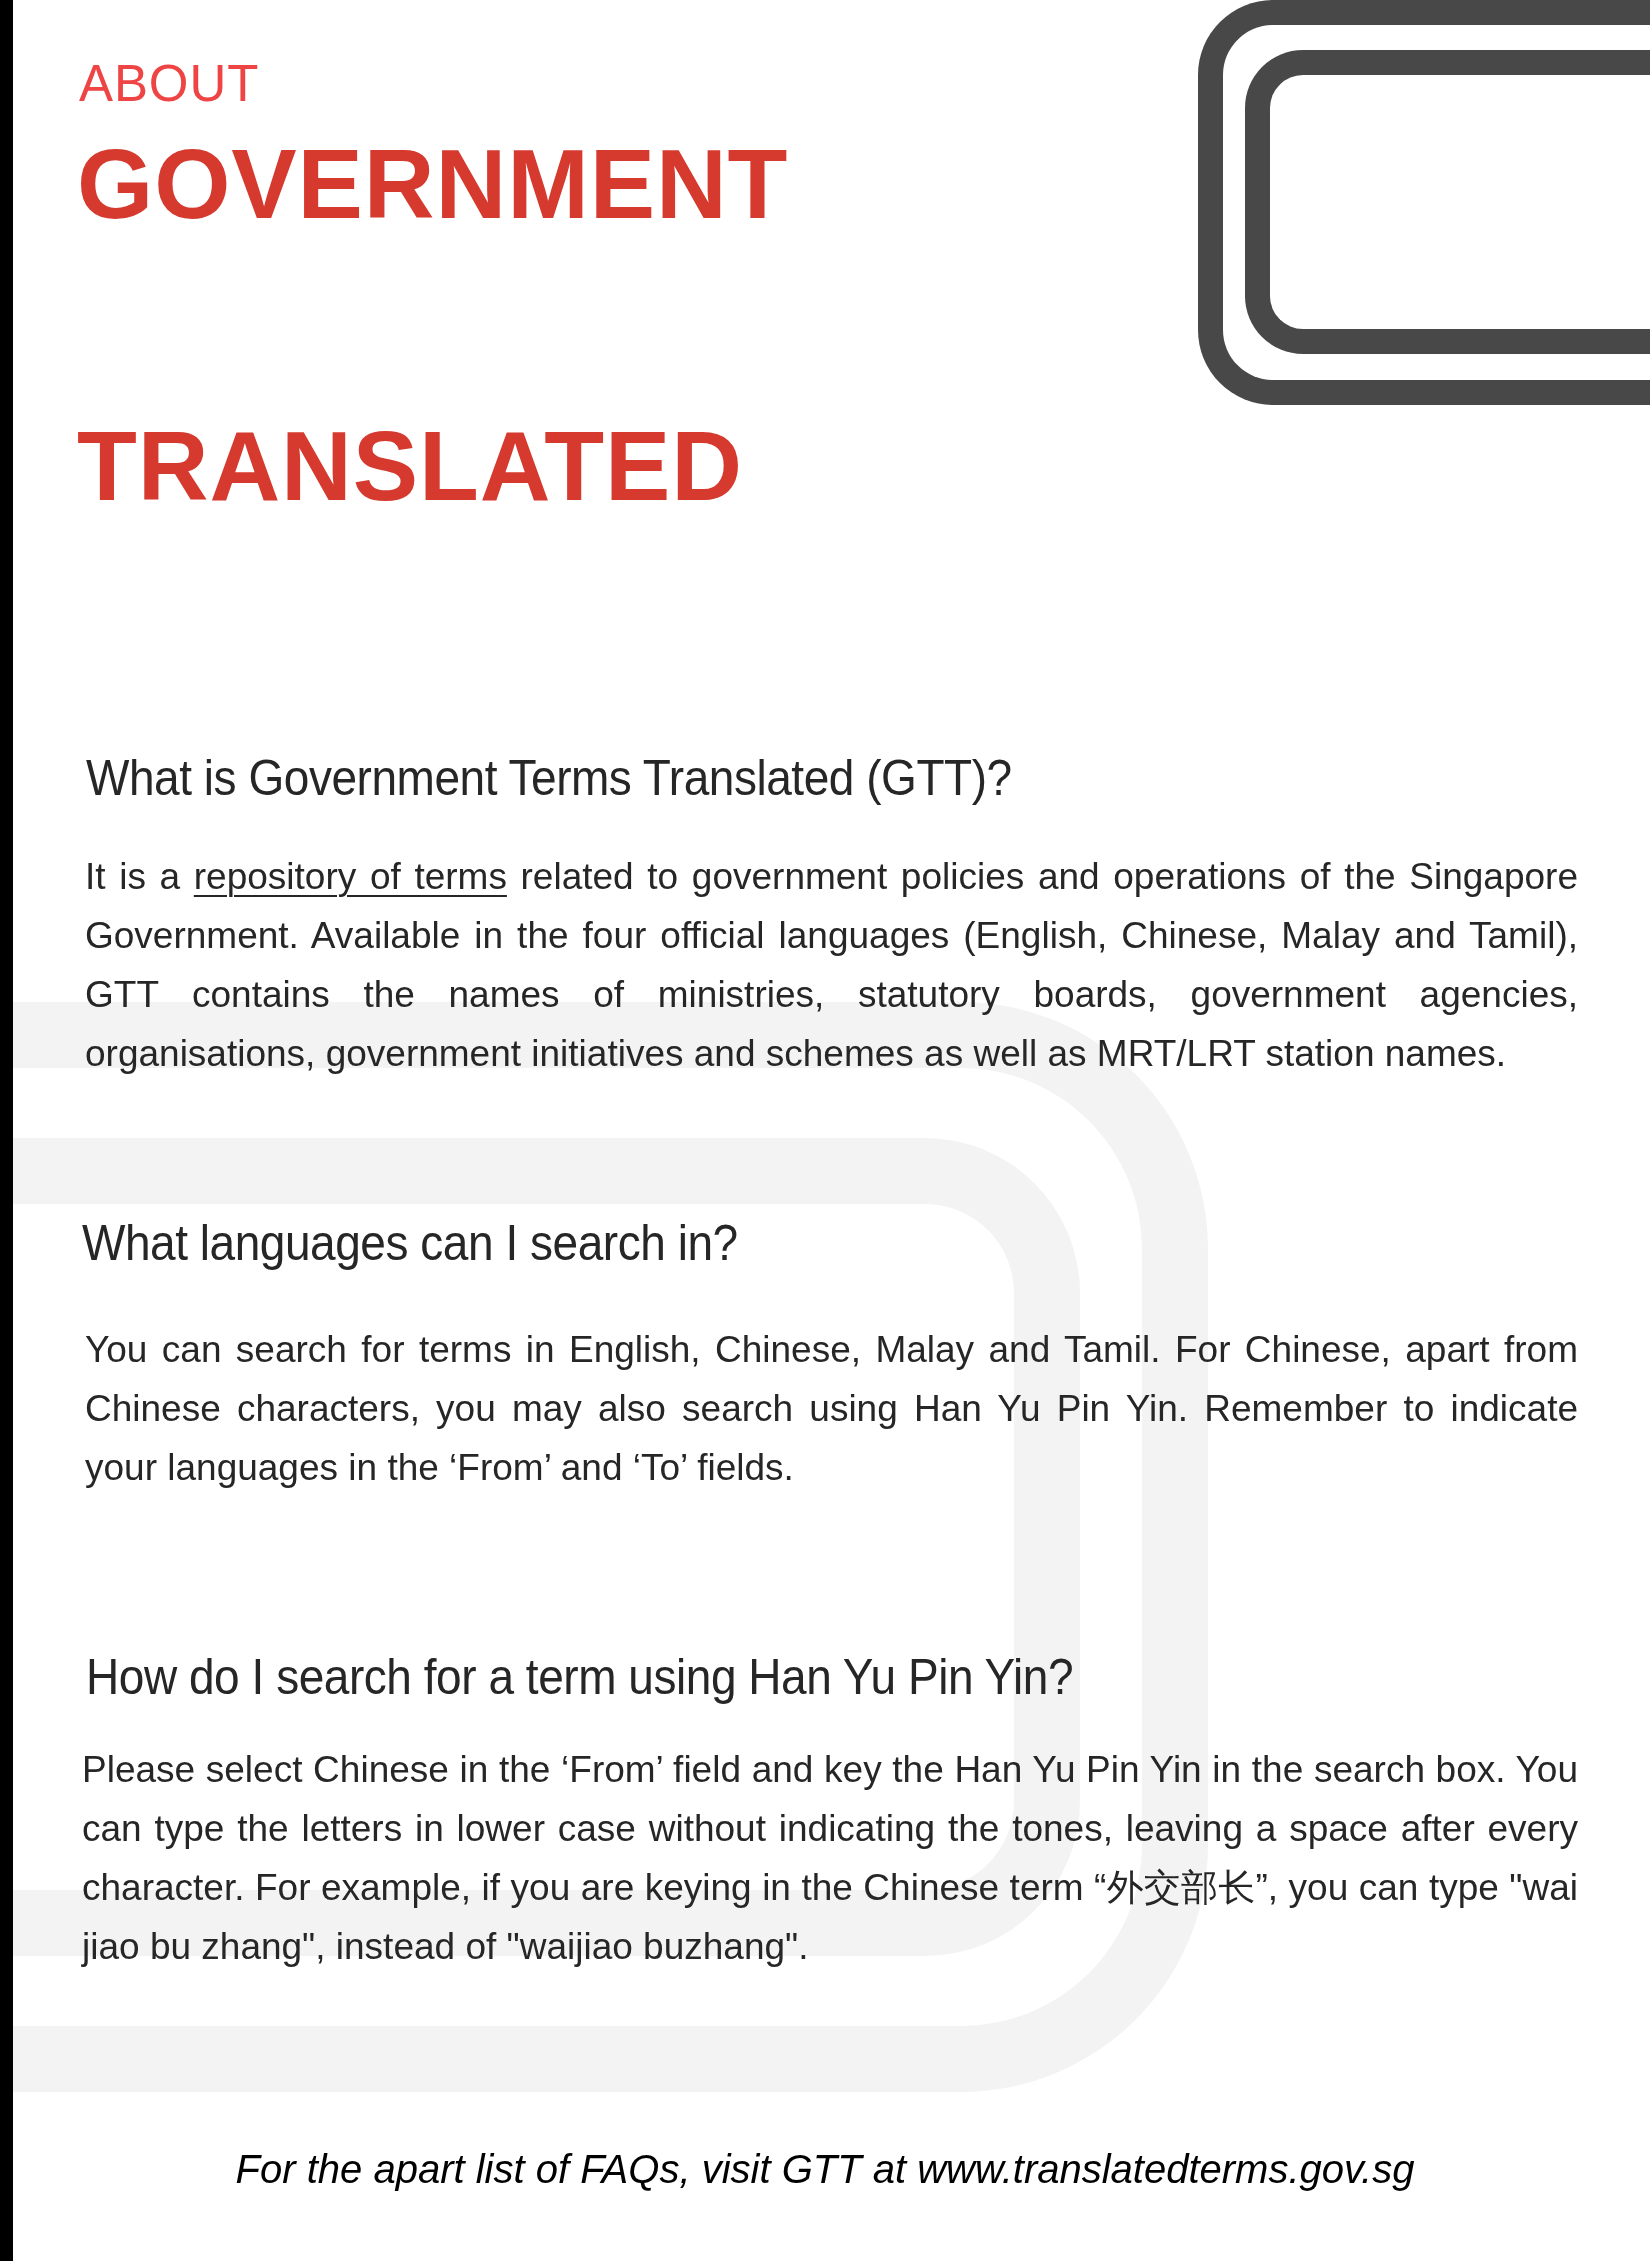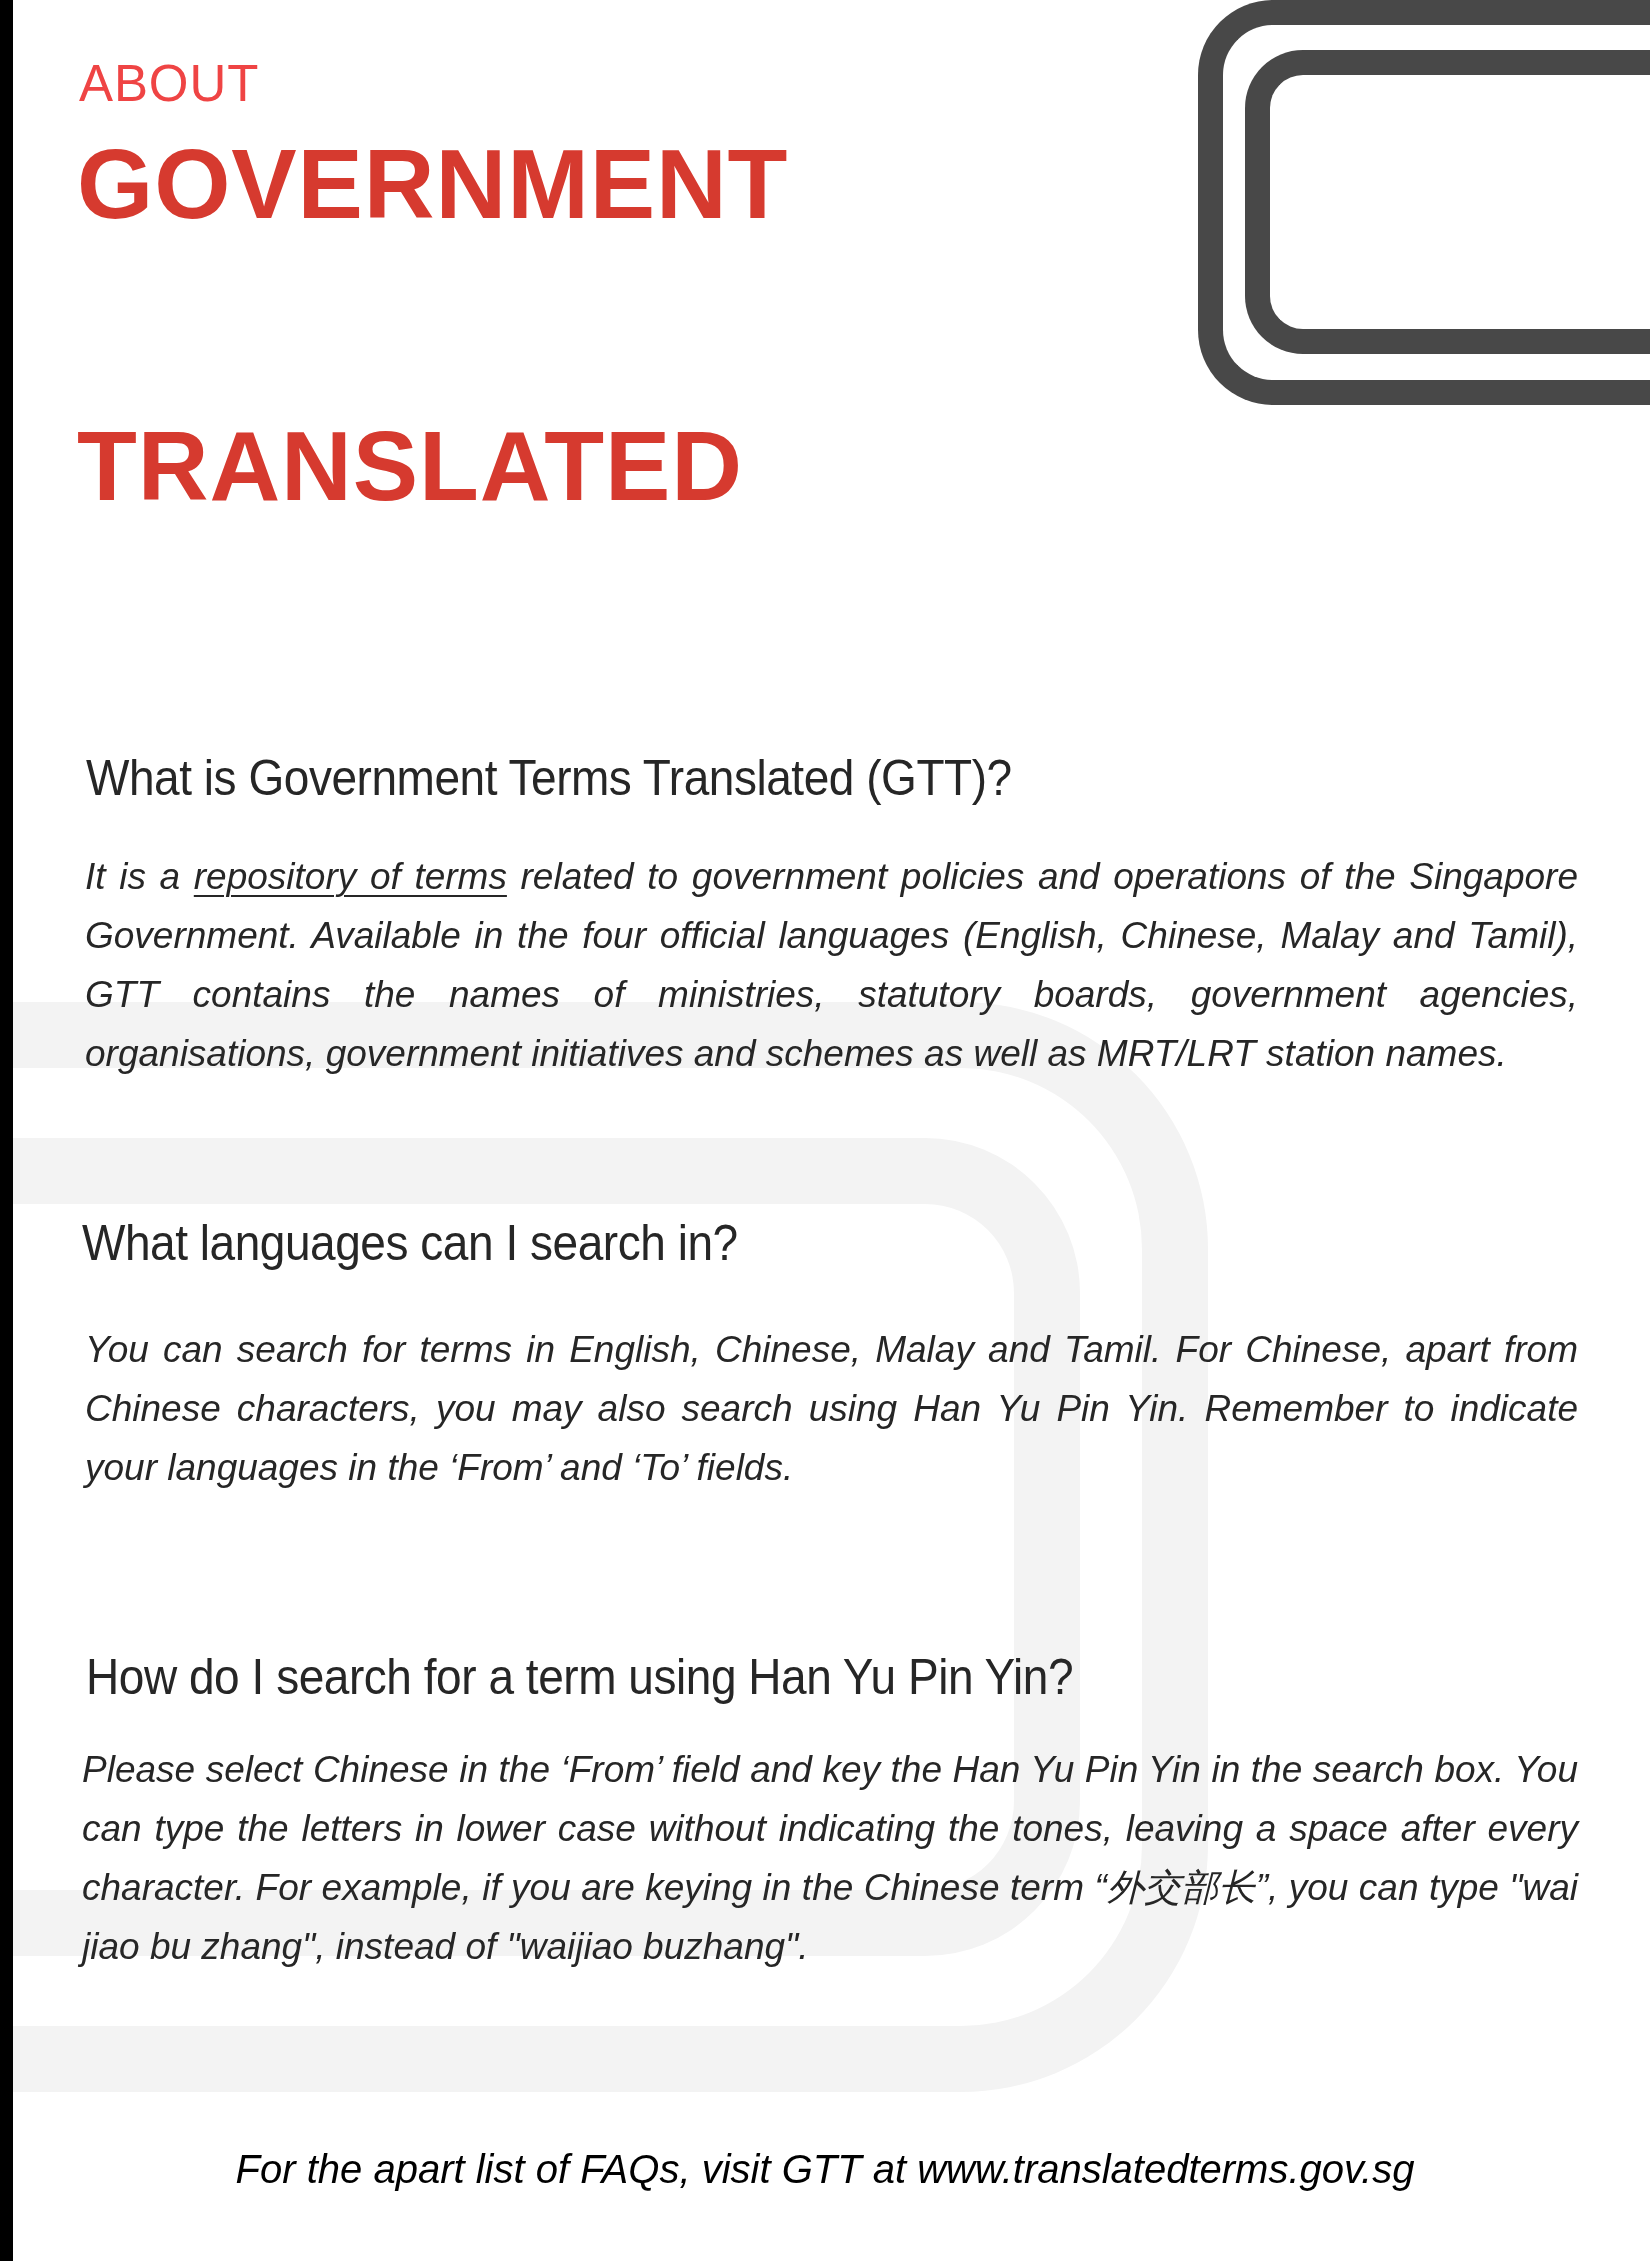--- a/index.html
+++ b/index.html
@@ -27,21 +27,21 @@
   .title-line { position: absolute; left: 77px; font-size: 98px; color: #d63a2f; line-height: 1; letter-spacing: 0.9px; font-weight: 700; }
   .t1 { top: 135px; }
   .t2 { top: 253px; }
   .t3 { top: 371px; margin-top: 46px; }
 
   .h2 { position: absolute; left: 86px; font-size: 50px; color: #262626; line-height: 1; letter-spacing: -0.5px; font-weight: 400; transform: scaleX(0.92); transform-origin: left top; }
   .h2a { top: 753px; }
   .h2b { top: 1218px; left: 82px; }
   .h2c { top: 1652px; }
 
-  .para { position: absolute; left: 85px; width: 1493px; font-size: 37px; line-height: 59px; color: #262626; text-align: justify; text-align-last: left; font-style: italic; }
+  .para { position: absolute; left: 85px; width: 1493px; font-size: 37px; line-height: 59px; color: #262626; text-align: justify; text-align-last: left; }
   .p1 { top: 847px; }
   .p2 { top: 1320px; }
   .p3 { top: 1740px; left: 82px; width: 1496px; }
   .underline { text-decoration: underline; text-decoration-thickness: 1.8px; text-underline-offset: 5.5px; }
 
   .footer { position: absolute; left: 0; width: 1650px; top: 2145px; text-align: center; font-size: 40px; font-style: italic; color: #000; line-height: 1.2; }
 </style>
 </head>
 <body>
 

